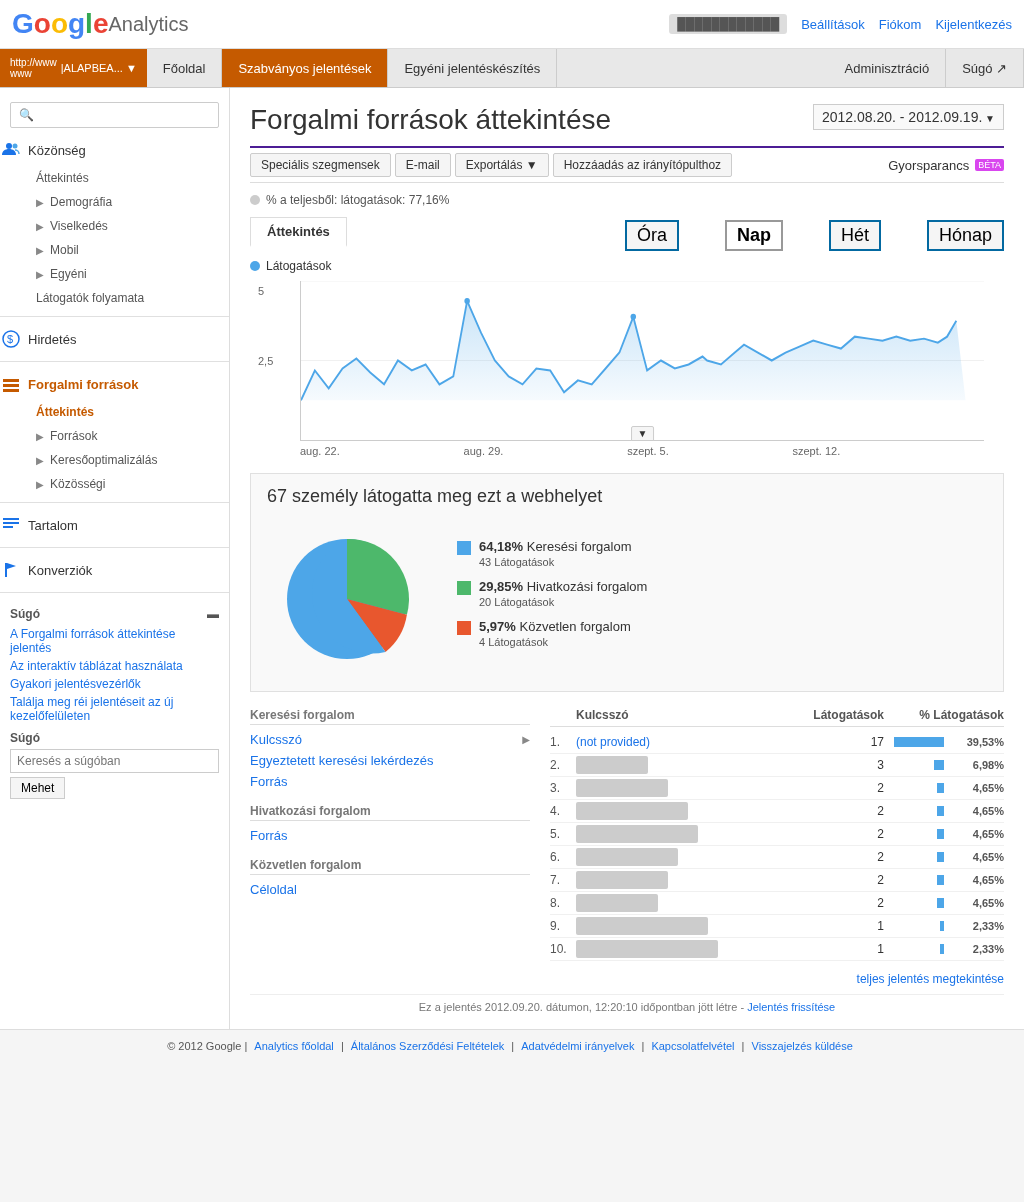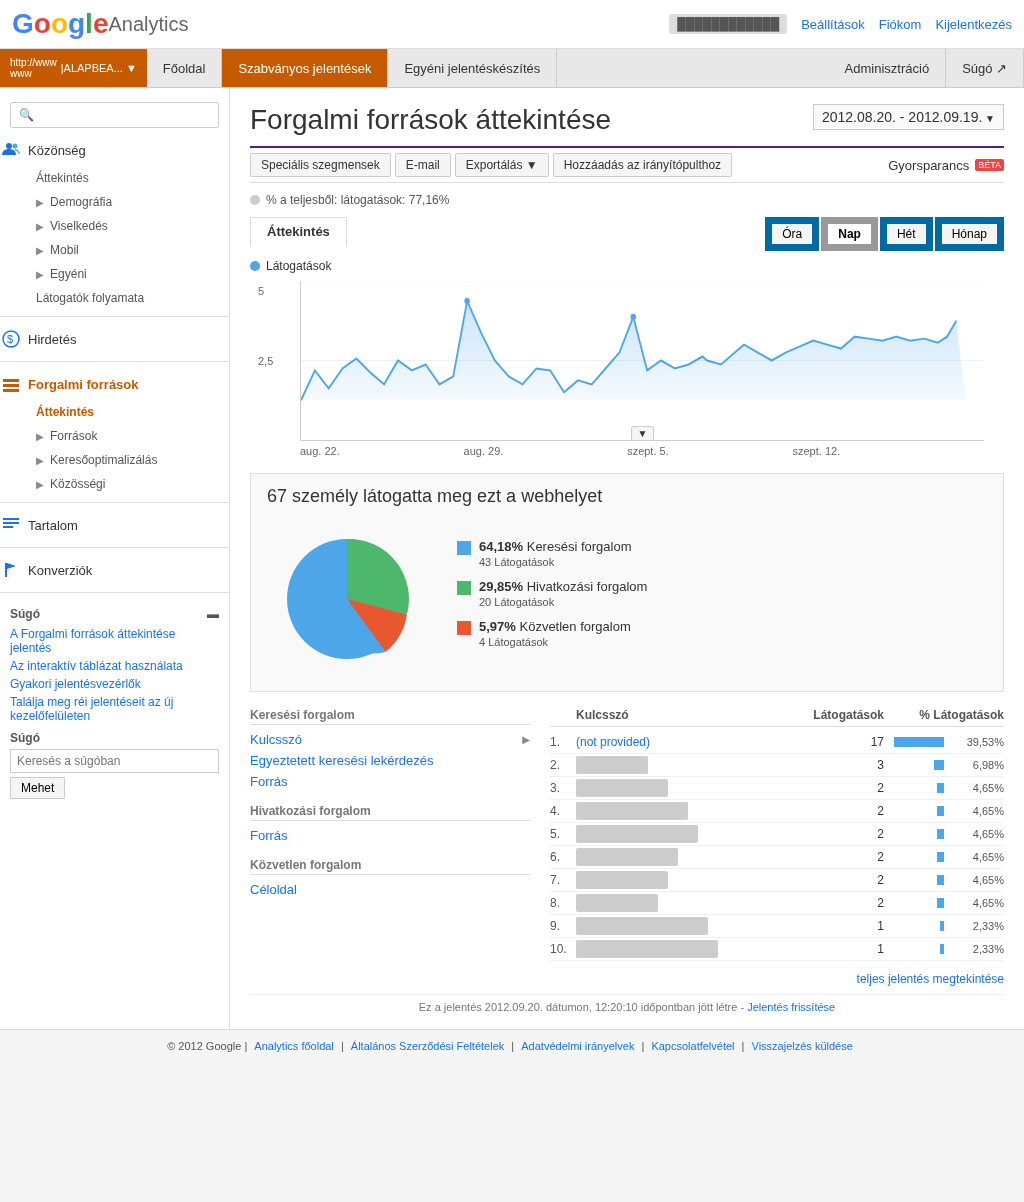--- a/index.html
+++ b/index.html
@@ -61,21 +61,21 @@
     #segment-info { display: flex; align-items: center; gap: 6px; margin-bottom: 10px; font-size: 12px; color: #555; }
     #segment-dot { width: 10px; height: 10px; background: #ccc; border-radius: 50%; display: inline-block; }
 
     
     #report-tabs { border-bottom: 2px solid #c55a00; margin-bottom: 12px; }
     .report-tab { display: inline-block; padding: 6px 16px; cursor: pointer; font-size: 13px; color: #555; border: 1px solid transparent; margin-bottom: -2px; }
     .report-tab.active { background: #fff; border: 1px solid #ddd; border-bottom: 2px solid #fff; color: #333; font-weight: bold; }
 
     
     #time-buttons { float: right; display: flex; gap: 2px; margin-bottom: 8px; }
-    .time-btn { padding: 3px 10px; font-size: 12px; border: 7px solid #0369a1; background: #f5f5f5; cursor: pointer; }
+    .time-btn { padding: 3px 10px; font-size: 18px; border: 2px solid #0369a1; background: #f5f5f5; cursor: pointer; margin-left: 44px; }
     .time-btn.active { background: #fff; border-color: #999; font-weight: bold; }
 
     
     #chart-area { clear: both; margin-bottom: 16px; }
     #chart-legend { display: flex; align-items: center; gap: 6px; margin-bottom: 8px; font-size: 12px; }
     #chart-legend-dot { width: 10px; height: 10px; background: #4da6e8; border-radius: 50%; display: inline-block; }
     #chart-container { position: relative; height: 160px; border-bottom: 1px solid #ccc; border-left: 1px solid #ccc; margin: 0 10px; }
     .chart-svg { width: 100%; height: 100%; }
     #chart-x-labels { display: flex; justify-content: space-around; padding: 4px 10px; font-size: 11px; color: #666; }
     #chart-y-labels { position: absolute; left: -30px; top: 0; height: 100%; display: flex; flex-direction: column; justify-content: space-between; font-size: 11px; color: #666; }
@@ -102,21 +102,21 @@
     .left-link-arrow { color: #888; margin-left: auto; font-size: 10px; }
     .right-table-header { display: flex; font-size: 12px; color: #555; font-weight: bold; border-bottom: 1px solid #ddd; padding-bottom: 4px; margin-bottom: 4px; }
     .col-num { width: 26px; }
     .col-keyword { flex: 1; }
     .col-visits { width: 80px; text-align: right; }
     .col-pct { width: 120px; text-align: right; }
     .table-row { display: flex; align-items: center; padding: 4px 0; border-bottom: 1px solid #f0f0f0; font-size: 12px; }
     .row-num { width: 26px; color: #555; }
     .row-keyword { flex: 1; color: #1a73e8; cursor: pointer; }
     .row-visits { width: 80px; text-align: right; color: #333; }
-    .row-pct-cell { width: 120px; text-align: right; display: flex; align-items: center; justify-content: flex-end; gap: 20px; }
+    .row-pct-cell { width: 120px; text-align: right; display: flex; align-items: center; justify-content: flex-end; gap: 20px; font-weight: bold; }
     .pct-bar { height: 10px; background: #4da6e8; display: inline-block; }
     .pct-text { font-size: 11px; color: #555; min-width: 40px; text-align: right; }
     .row-keyword a { color: #1a73e8; text-decoration: none; }
 
     
     #content-footer { text-align: right; margin-top: 10px; }
     #content-footer a { color: #1a73e8; font-size: 12px; text-decoration: none; }
     #report-meta { font-size: 11px; color: #777; text-align: center; margin-top: 8px; border-top: 1px solid #eee; padding-top: 6px; }
     #report-meta a { color: #1a73e8; text-decoration: none; }
 
@@ -266,21 +266,21 @@
       <div id="date-range">2012.08.20. - 2012.09.19.</div>
     </div>
 
     <div id="toolbar">
       <button class="toolbar-btn">Speciális szegmensek</button>
       <button class="toolbar-btn">E-mail</button>
       <button class="toolbar-btn">Exportálás ▼</button>
       <button class="toolbar-btn">Hozzáadás az irányítópulthoz</button>
       <span style="flex:1;"></span>
       <span>Gyorsparancs</span>
-      <span style="background:#ef4444;color:#fff;font-size:9px;padding:1px 3px;border-radius:2px;margin-left:2px;">BÉTA</span>
+      <span style="background:#d946ef;color:#fff;font-size:9px;padding:1px 3px;border-radius:2px;margin-left:2px;">BÉTA</span>
     </div>
 
     <div id="segment-info">
       <span id="segment-dot"></span>
       <span>% a teljesből: látogatások: 77,16%</span>
     </div>
 
     <div style="display:flex; align-items:flex-end; justify-content:space-between;">
       <div id="report-tabs">
         <span class="report-tab active">Áttekintés</span>

